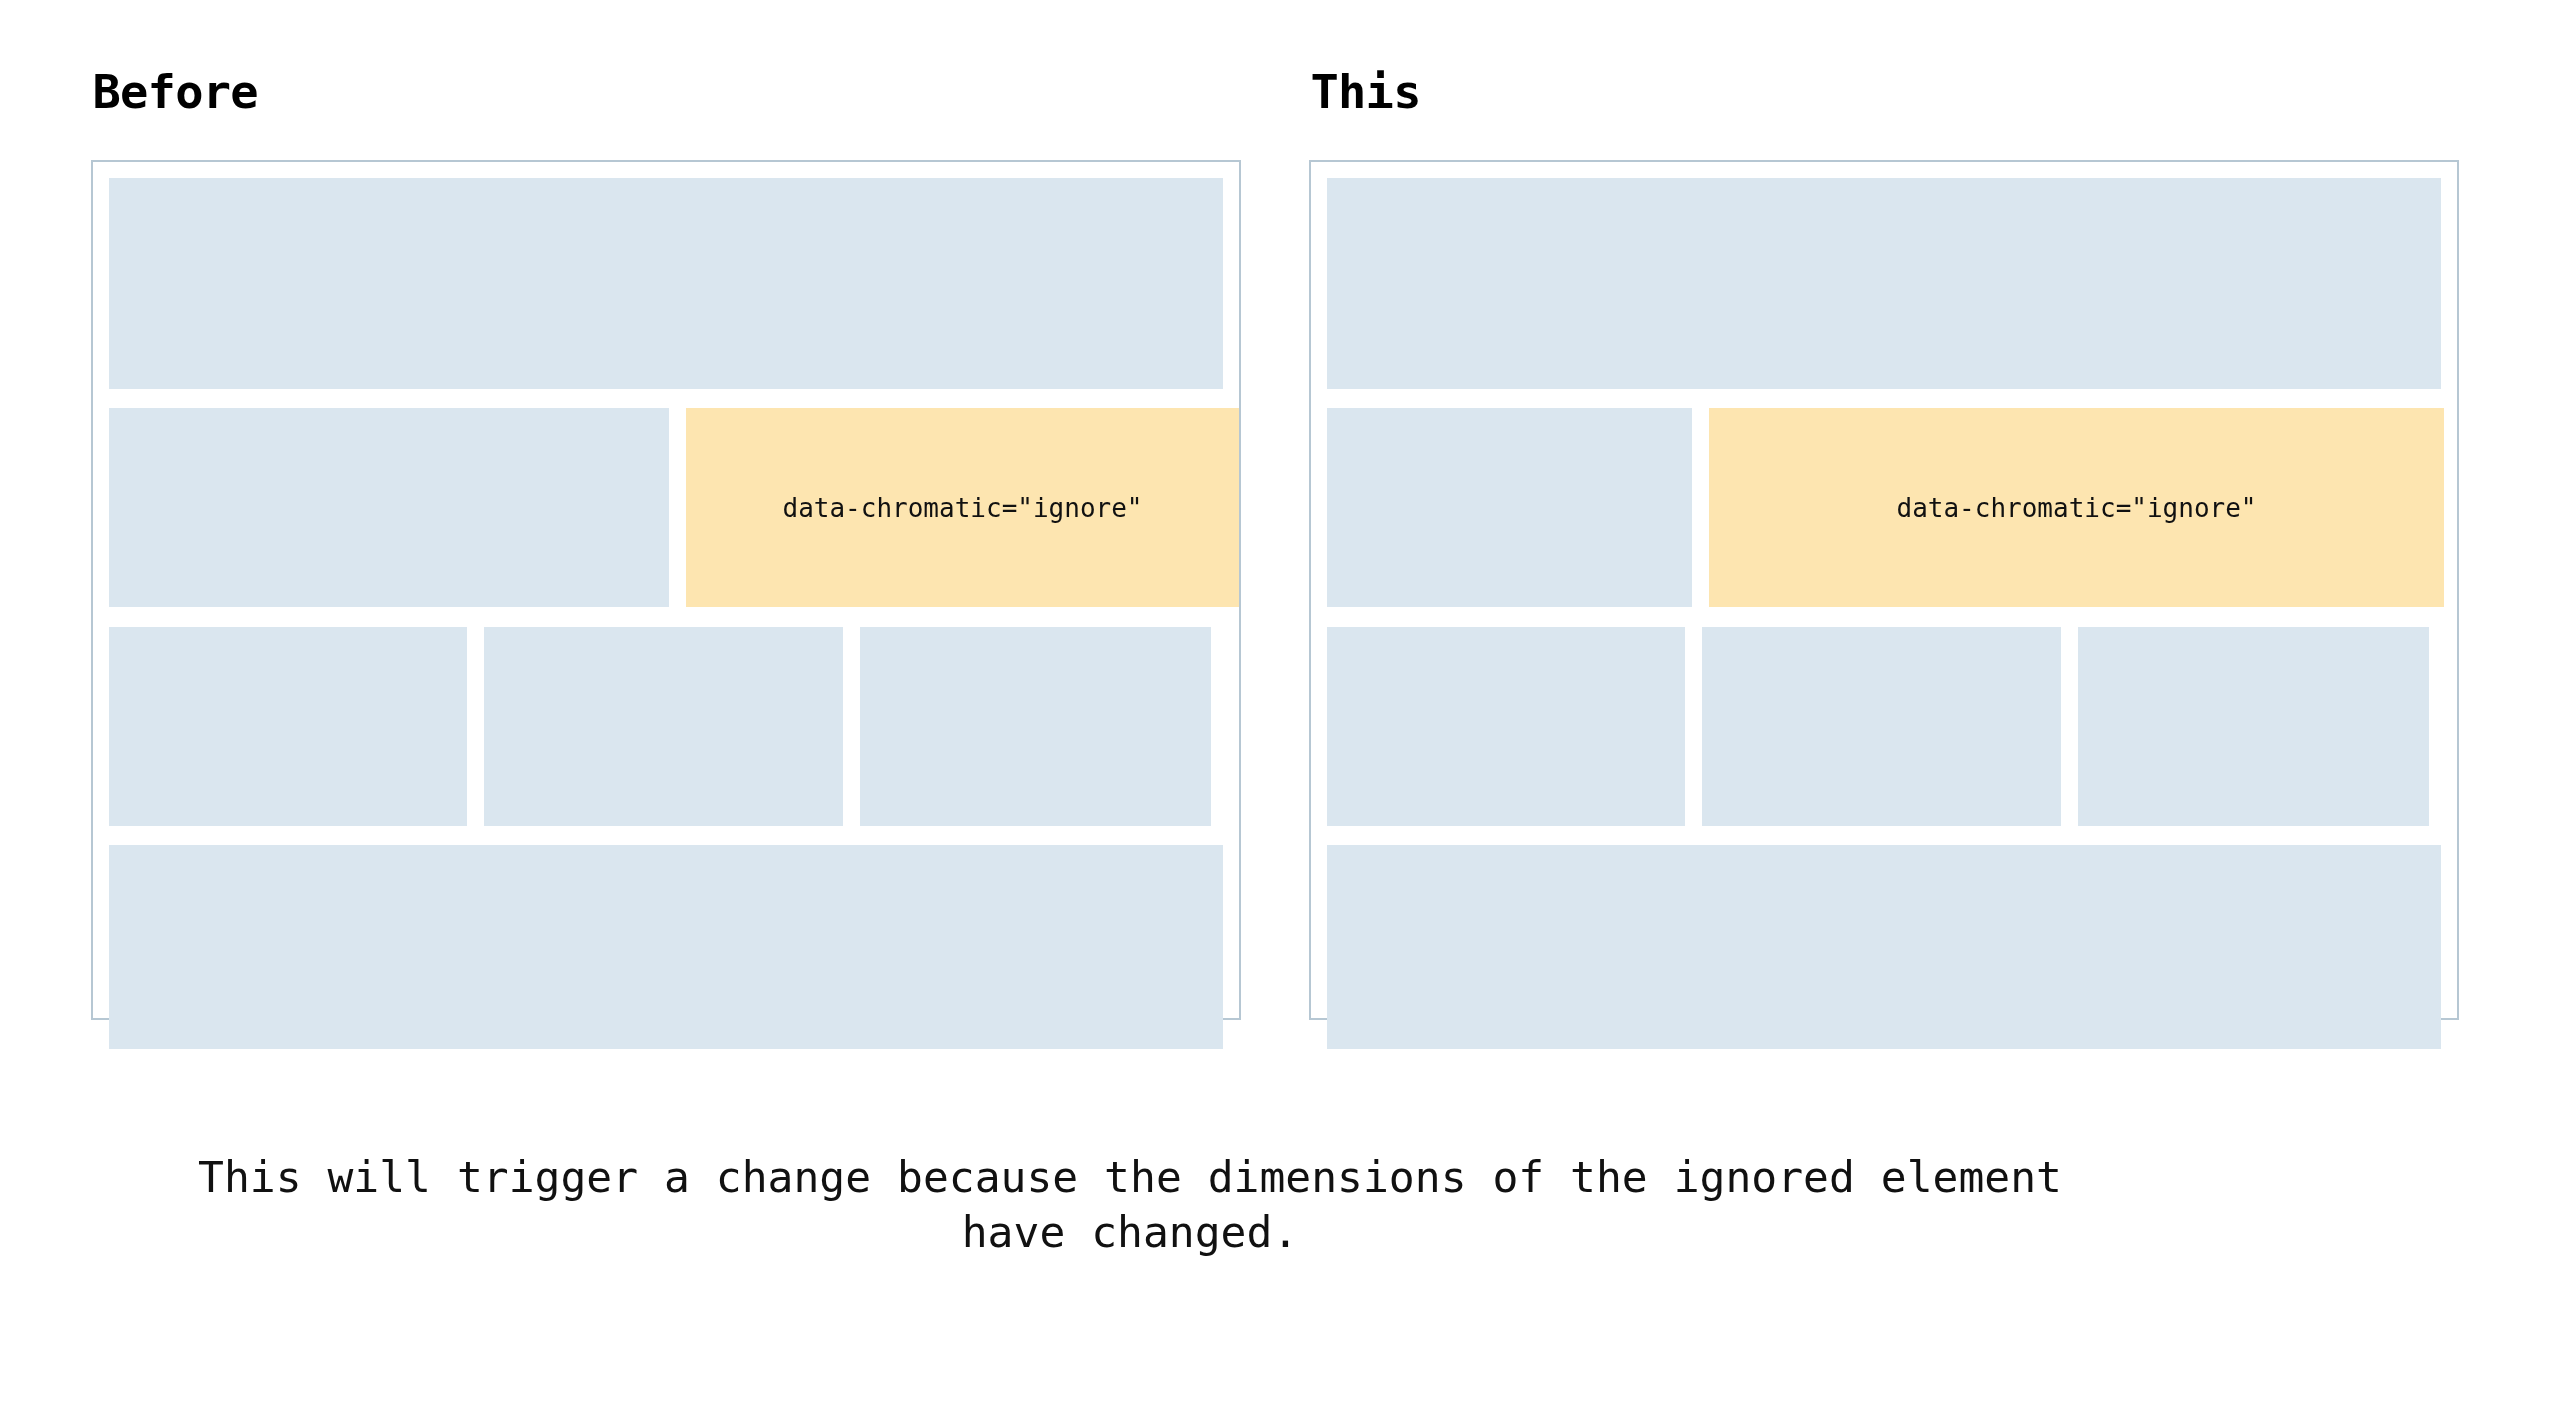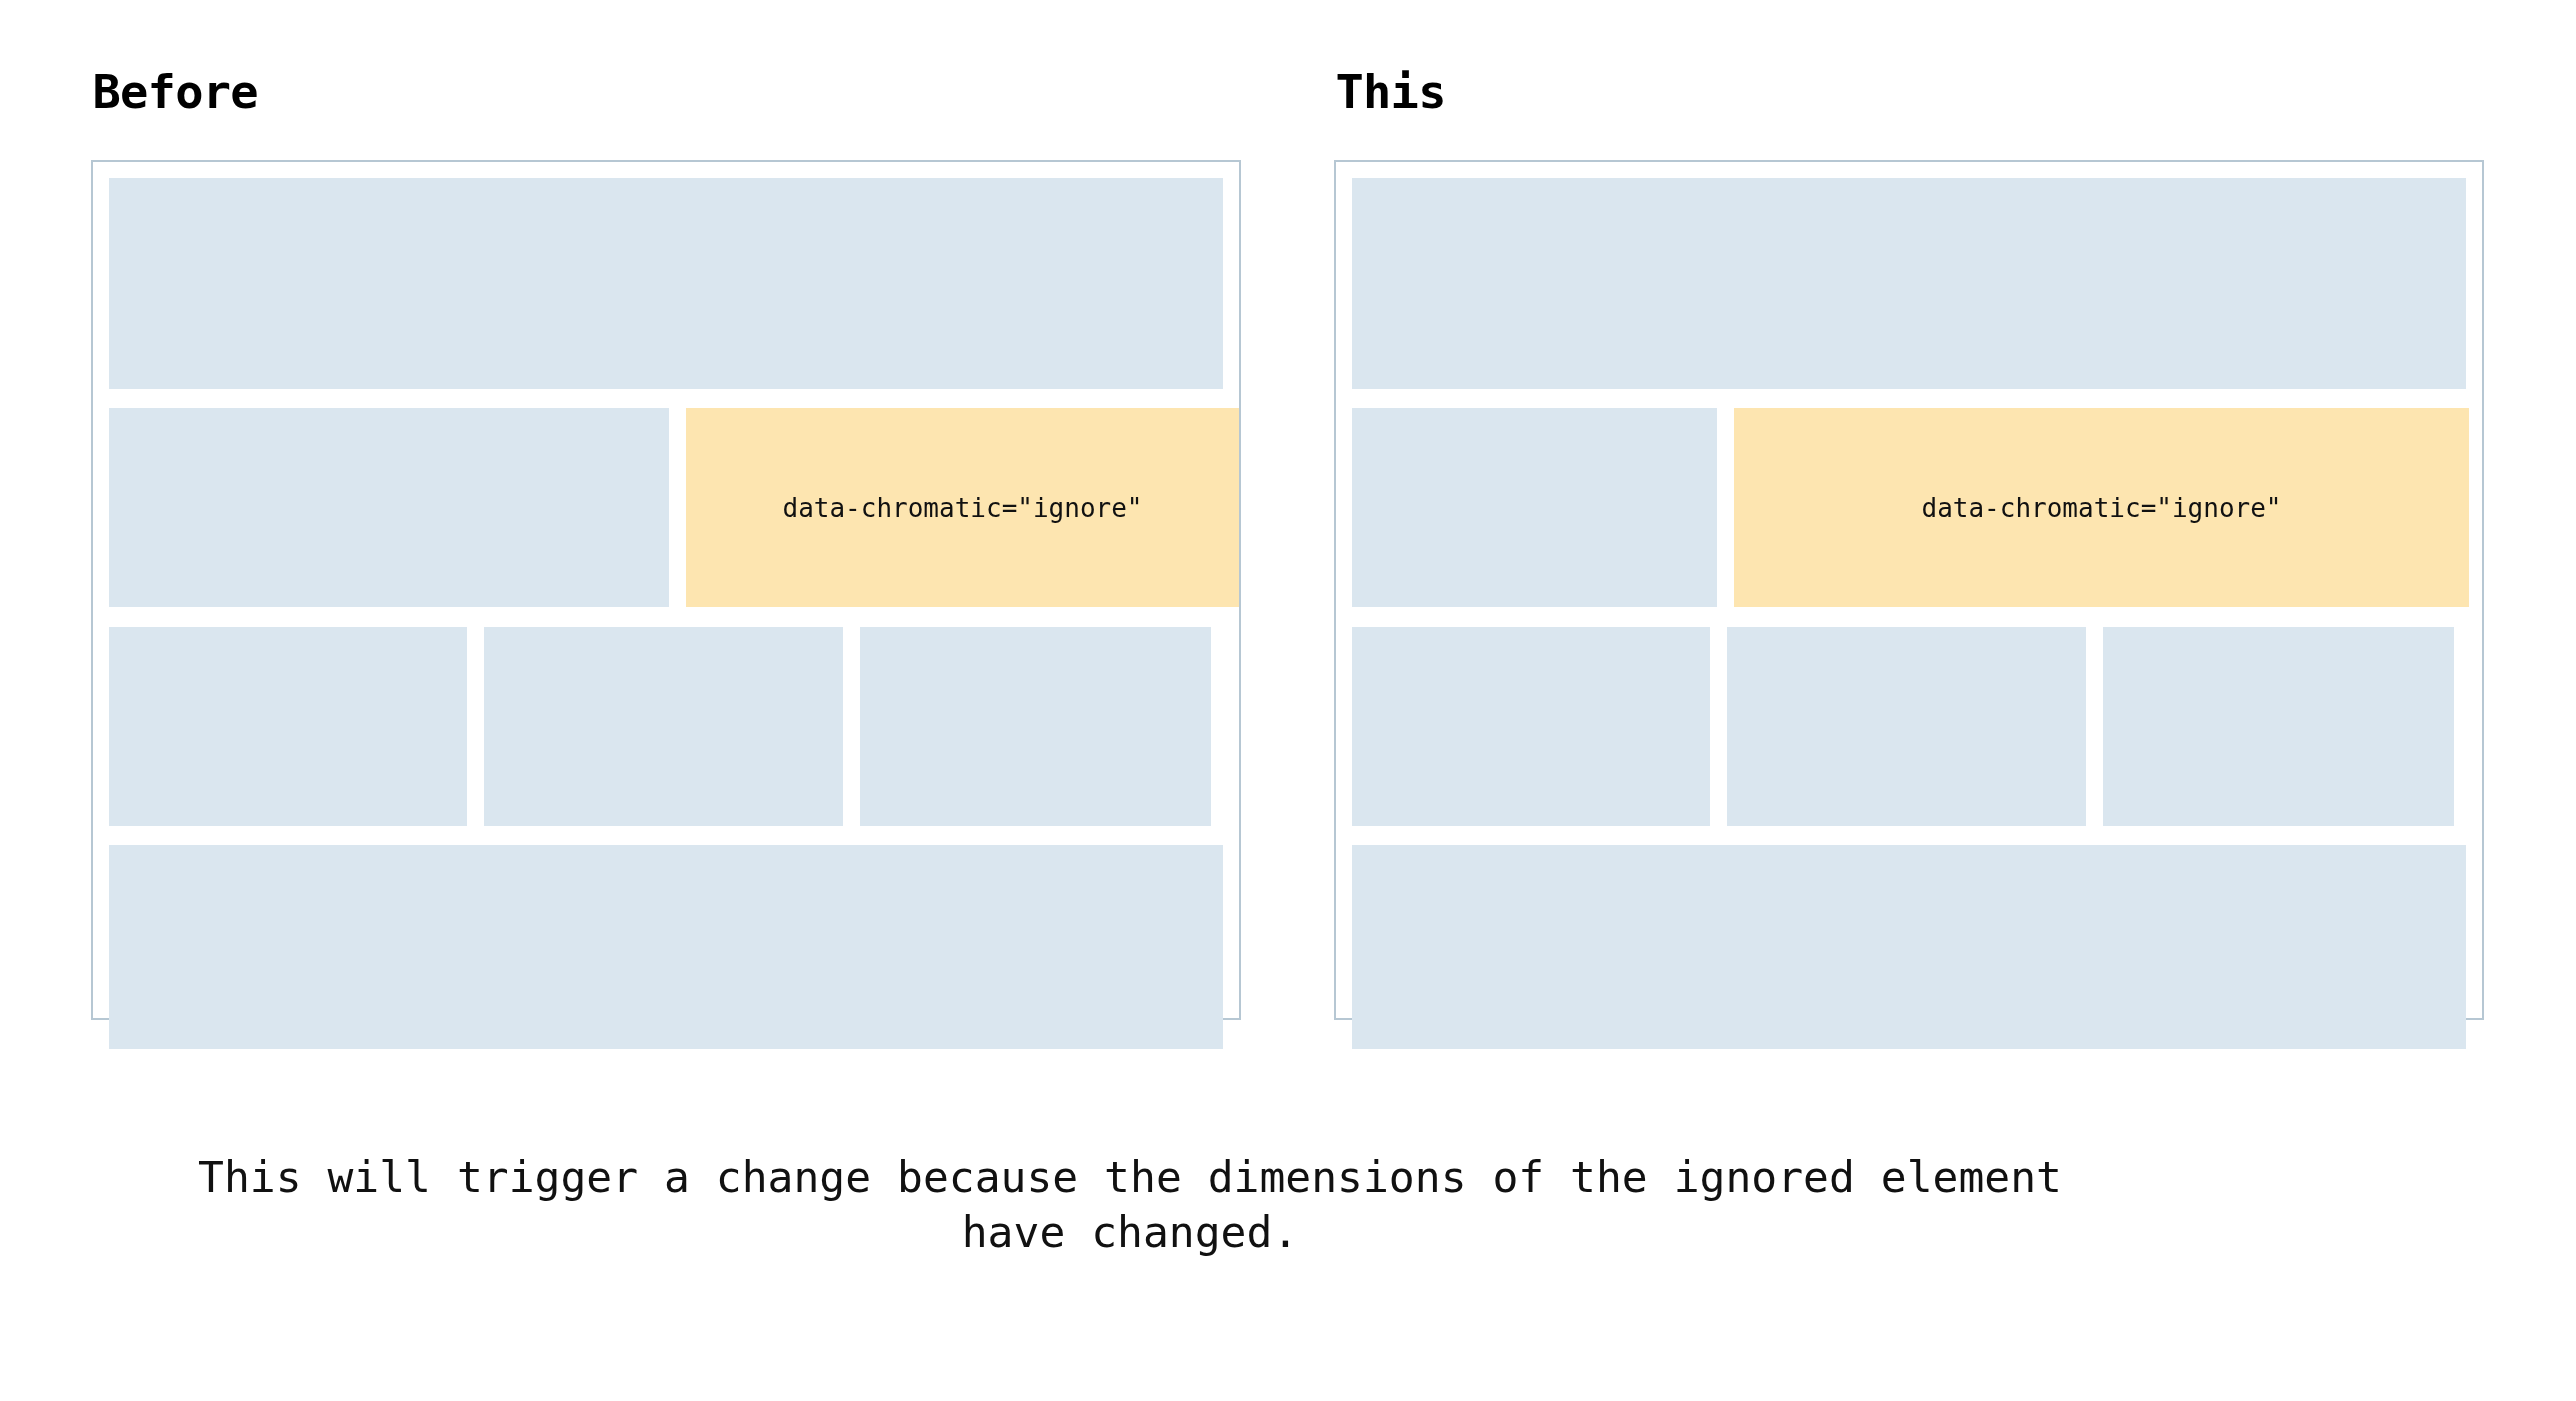--- a/index.html
+++ b/index.html
@@ -23,21 +23,21 @@
   }
 
   
   .compare-row {
     position: absolute;
     left: 91px;
     top: 68px;
     width: 2393px;
     display: flex;
     flex-direction: row;
-    gap: 93px;
+    gap: 68px;
   }
   .compare-col {
     width: 1150px;
     display: flex;
     flex-direction: column;
   }
 
   .panel-title {
     font-family: "DejaVu Sans Mono", "Liberation Mono", monospace;
     font-weight: bold;

